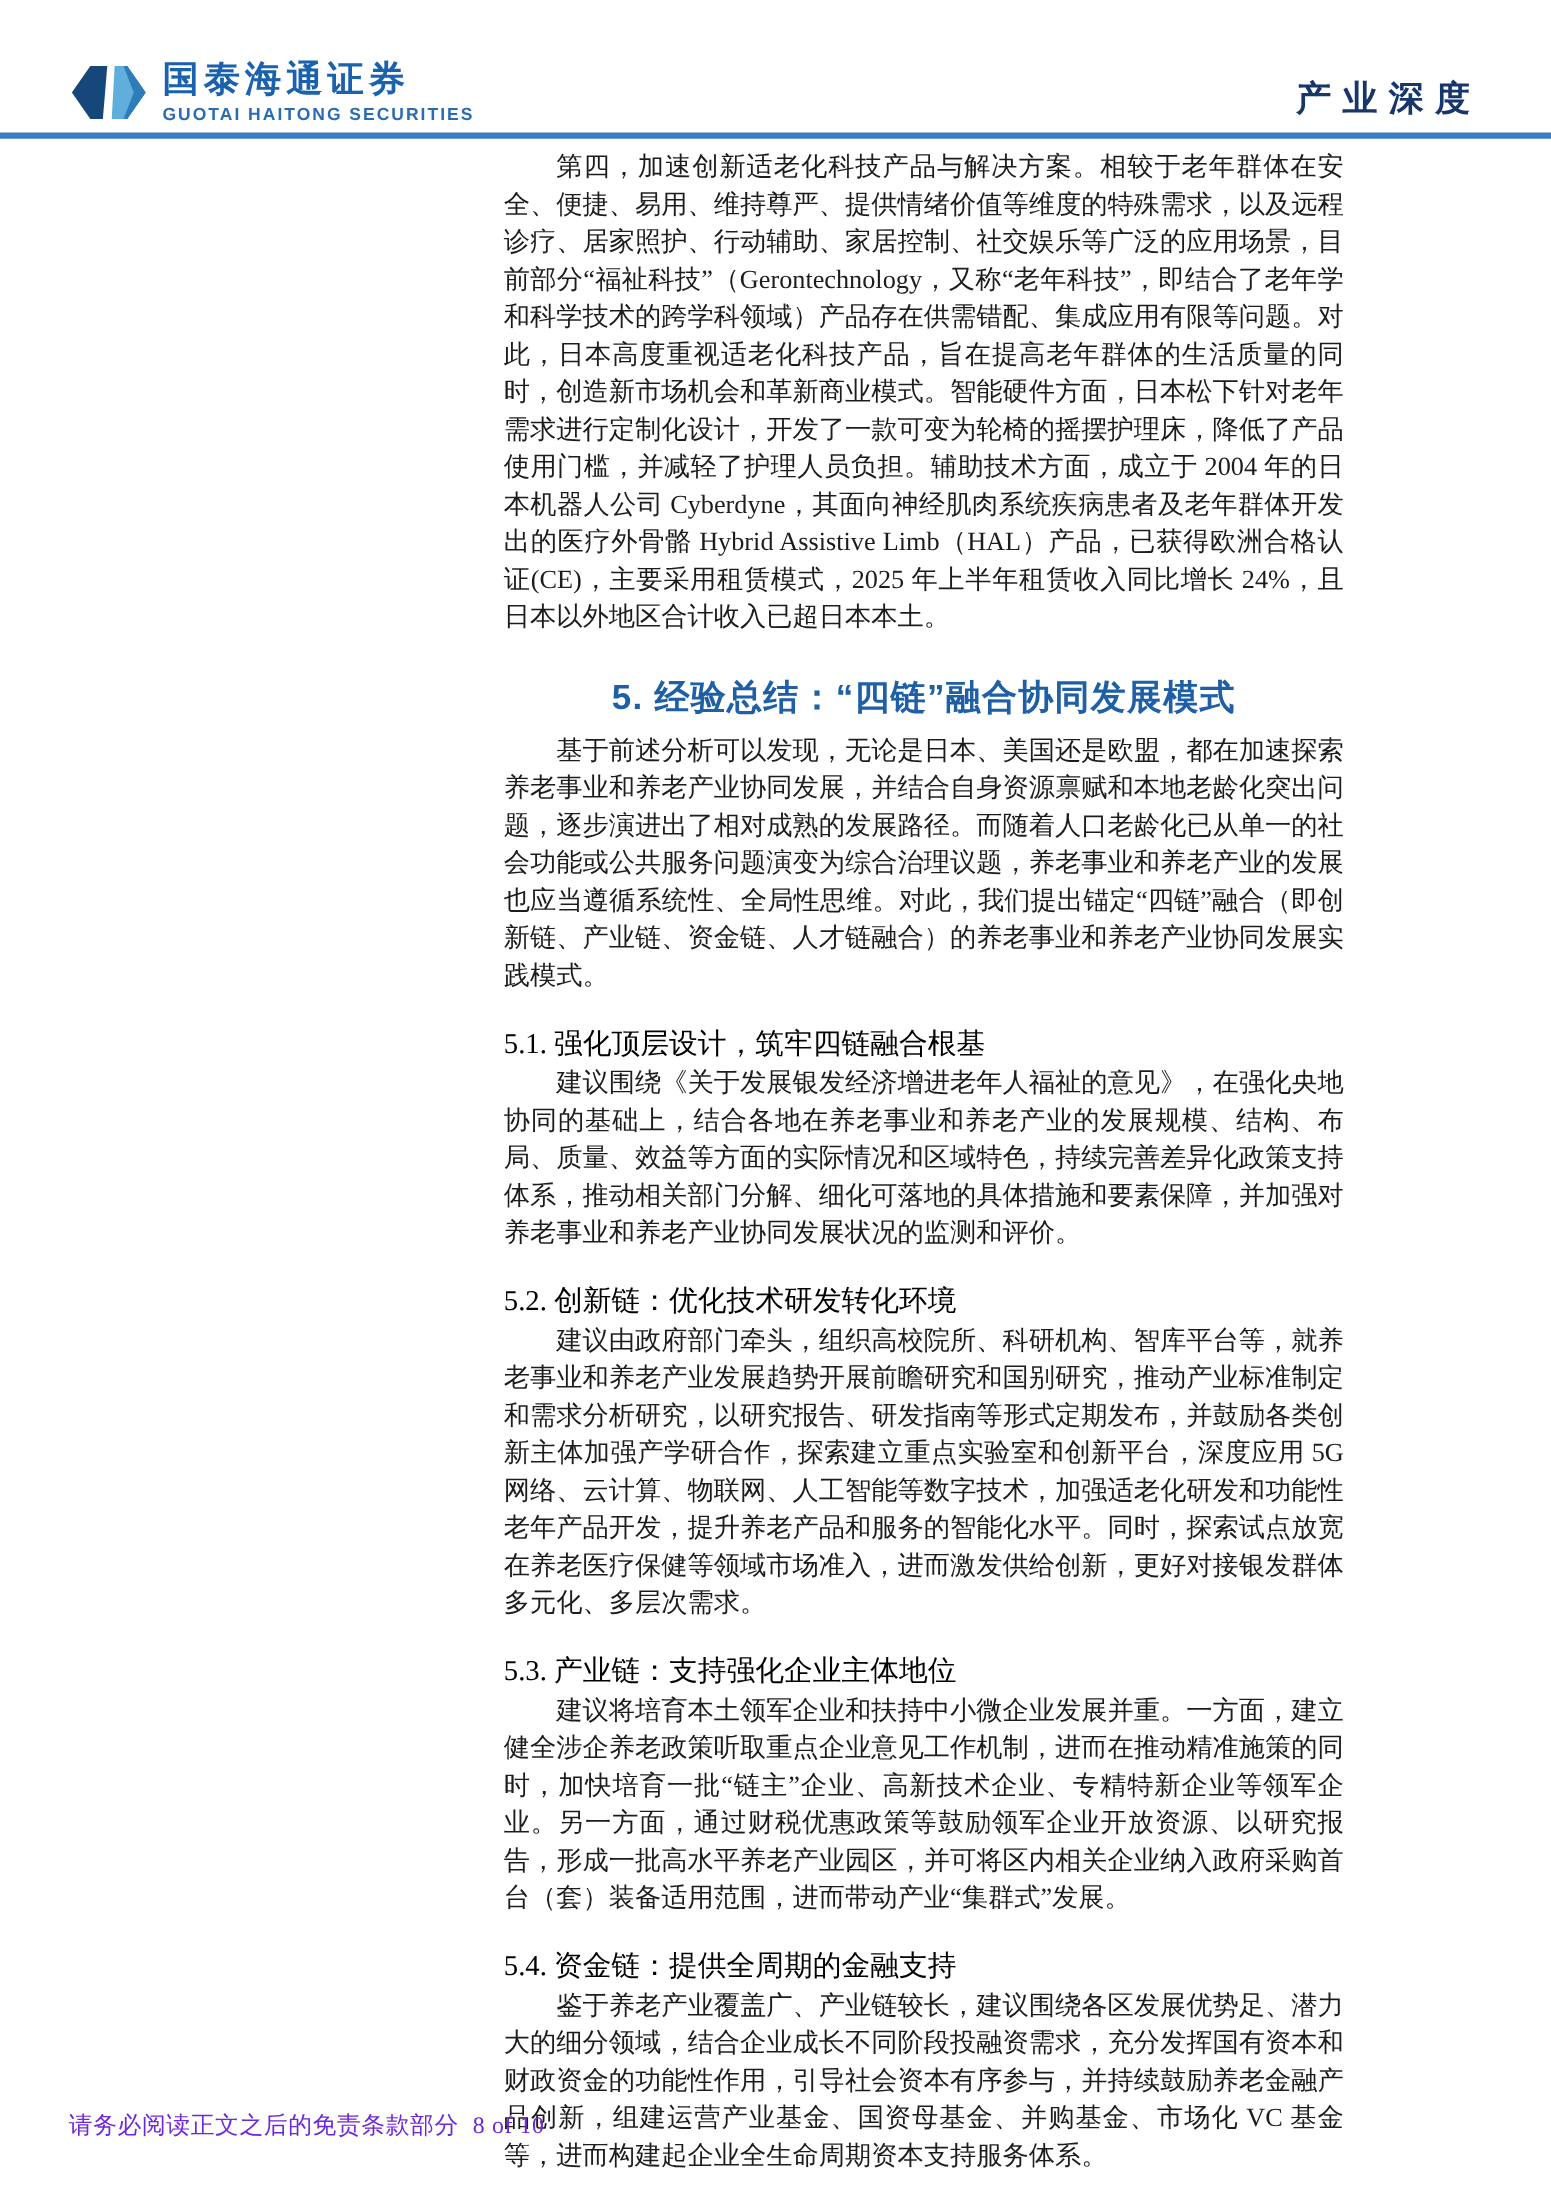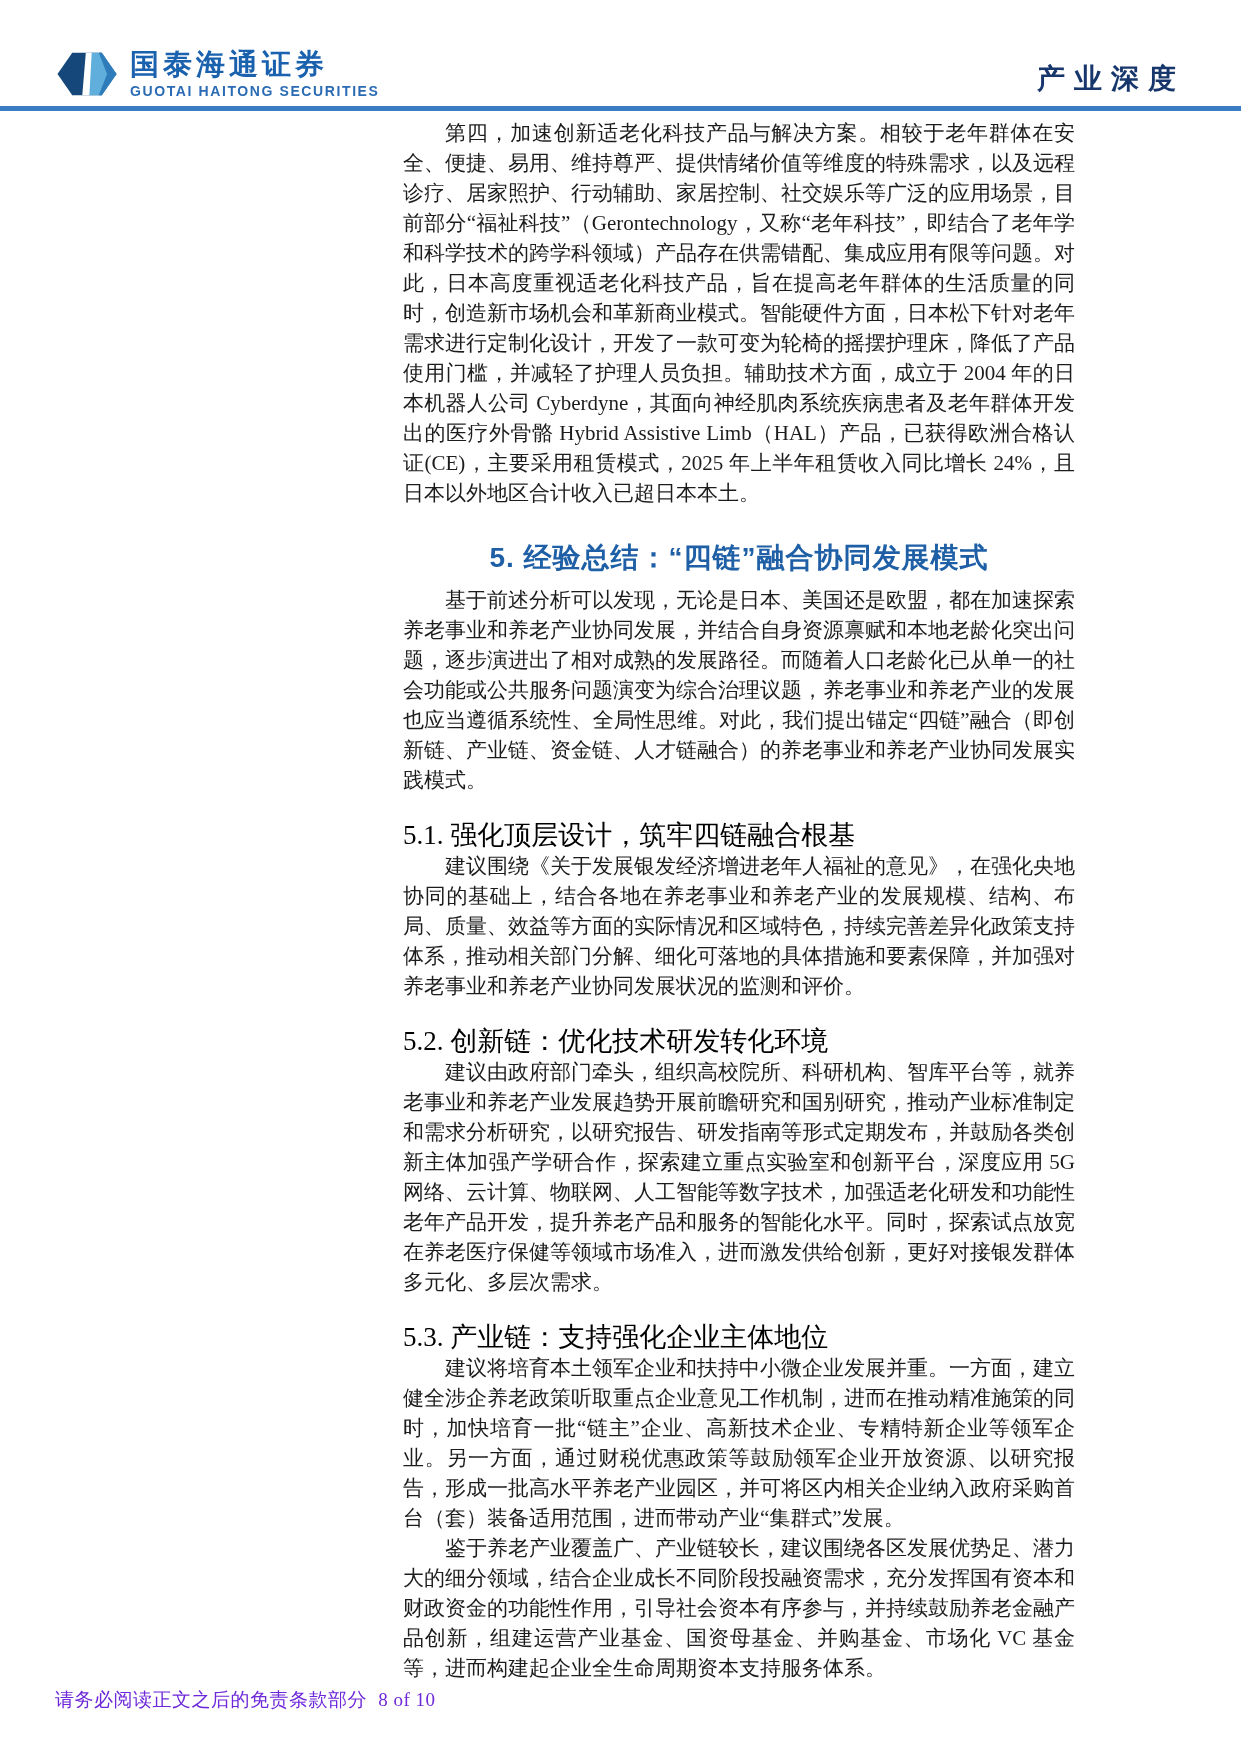--- a/index.html
+++ b/index.html
@@ -80,21 +80,21 @@
     font-family: "Liberation Sans", sans-serif;
     font-size: 28px;
     line-height: 40px;
     font-weight: bold;
     color: #1e5fa6;
     letter-spacing: 1px;
     margin: 30px 0 7px 0;
     text-align: center;
   }
   .sub-title {
-    font-size: 27px;
+    font-size: 23px;
     line-height: 32px;
     font-weight: normal;
     color: #000000;
     margin-top: 24px;
     text-align: left;
   }
 
   
   .footer {
     position: absolute;
@@ -137,20 +137,21 @@
 
     <h3 class="sub-title">5.1. 强化顶层设计，筑牢四链融合根基</h3>
     <p class="body-para">建议围绕《关于发展银发经济增进老年人福祉的意见》，在强化央地协同的基础上，结合各地在养老事业和养老产业的发展规模、结构、布局、质量、效益等方面的实际情况和区域特色，持续完善差异化政策支持体系，推动相关部门分解、细化可落地的具体措施和要素保障，并加强对养老事业和养老产业协同发展状况的监测和评价。</p>
 
     <h3 class="sub-title">5.2. 创新链：优化技术研发转化环境</h3>
     <p class="body-para">建议由政府部门牵头，组织高校院所、科研机构、智库平台等，就养老事业和养老产业发展趋势开展前瞻研究和国别研究，推动产业标准制定和需求分析研究，以研究报告、研发指南等形式定期发布，并鼓励各类创新主体加强产学研合作，探索建立重点实验室和创新平台，深度应用 5G 网络、云计算、物联网、人工智能等数字技术，加强适老化研发和功能性老年产品开发，提升养老产品和服务的智能化水平。同时，探索试点放宽在养老医疗保健等领域市场准入，进而激发供给创新，更好对接银发群体多元化、多层次需求。</p>
 
     <h3 class="sub-title">5.3. 产业链：支持强化企业主体地位</h3>
     <p class="body-para">建议将培育本土领军企业和扶持中小微企业发展并重。一方面，建立健全涉企养老政策听取重点企业意见工作机制，进而在推动精准施策的同时，加快培育一批“链主”企业、高新技术企业、专精特新企业等领军企业。另一方面，通过财税优惠政策等鼓励领军企业开放资源、以研究报告，形成一批高水平养老产业园区，并可将区内相关企业纳入政府采购首台（套）装备适用范围，进而带动产业“集群式”发展。</p>
 
+    <h3 class="sub-title">5.4. 资金链：提供全周期的金融支持</h3>
     <p class="body-para">鉴于养老产业覆盖广、产业链较长，建议围绕各区发展优势足、潜力大的细分领域，结合企业成长不同阶段投融资需求，充分发挥国有资本和财政资金的功能性作用，引导社会资本有序参与，并持续鼓励养老金融产品创新，组建运营产业基金、国资母基金、并购基金、市场化 VC 基金等，进而构建起企业全生命周期资本支持服务体系。</p>
   </main>
 
   <footer class="footer">
     <span>请务必阅读正文之后的免责条款部分</span>
     <span class="page-num">8 of 10</span>
   </footer>
 
 </div>
 

